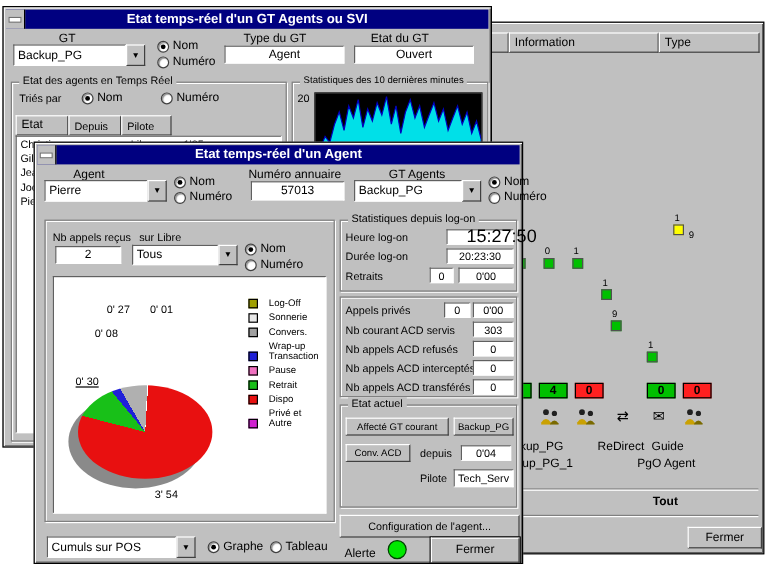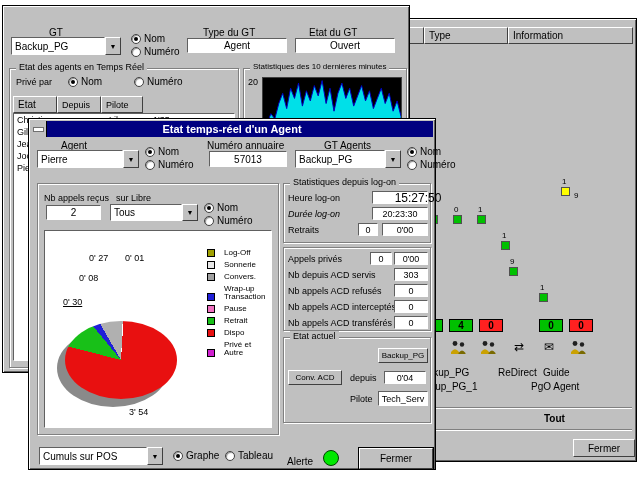--- a/index.html
+++ b/index.html
@@ -70,22 +70,22 @@
   .pie-shadow { border-radius:50%; background:#8a8a8a; }
 </style>
 </head>
 <body>
 
 <div id="screen">
 
   <div class="window" id="back-win" style="left:90px; top:18px; width:547px; height:444px;">
     <div class="hrow" style="left:3px; top:8px; right:3px;">
       <div class="hcell" style="width:330px;"></div>
+      <div class="hcell" style="flex:1;">Information</div>
       <div class="hcell" style="width:84px;">Type</div>
-      <div class="hcell" style="flex:1;">Information</div>
     </div>
 
     <div id="diagram" style="left:0; top:0; right:0; bottom:0;">
         <div class="node-lbl" style="left: 471px; top: 158px;">1</div>
         <div class="node-box" style="left: 470px; top: 168px; background: rgb(255, 255, 0);"></div>
         <div class="node-lbl" style="left: 483px; top: 172px;">9</div>
         <div class="node-lbl" style="left: 339px; top: 186px;">1</div>
         <div class="node-box" style="left: 338px; top: 196px; background: rgb(0, 192, 0);"></div>
         <div class="node-lbl" style="left: 363px; top: 186px;">0</div>
         <div class="node-box" style="left: 362px; top: 196px; background: rgb(0, 192, 0);"></div>
@@ -146,20 +146,24 @@
     <div class="bw-label" style="left:322px; top:362px;">Backup_PG_1</div>
     <div class="bw-label" style="left:440px; top:362px;">PgO Agent</div>
 
     <div class="groove" style="top:388px;"></div>
     <div class="bw-label" style="left:453px; top:394px;font-weight:bold;">Tout</div>
     <div class="groove" style="top:410px;"></div>
     <div class="btn" style="left:482px; top:420px; width:62px; height:18px;">Fermer</div>
   </div>
 
   <div class="window" id="gt-win" style="left:2px; top:5px; width:408px; height:368px;">
+    <div class="titlebar">
+      <div class="sysbox"></div>
+      <span>Etat temps-réel d'un GT Agents ou SVI</span>
+    </div>
 
     <div class="lbl" style="left:46px; top:21px;">GT</div>
     <div class="combo" style="left:8px; top:31px; width:110px;">
       <div class="combo-txt">Backup_PG</div>
       <div class="combo-btn">▼</div>
     </div>
     <div class="radio-row" style="left:128px; top:27px;">
       <span class="radio on"></span>
       <span>Nom</span>
     </div>
@@ -168,21 +172,21 @@
       <span>Numéro</span>
     </div>
 
     <div class="lbl" style="left:200px; top:21px;">Type du GT</div>
     <div class="inset field" style="left:184px; top:32px; width:100px; height:15px;">Agent</div>
     <div class="lbl" style="left:306px; top:21px;">Etat du GT</div>
     <div class="inset field" style="left:292px; top:32px; width:100px; height:15px;">Ouvert</div>
 
     <div class="groupbox" style="left:6px; top:62px; width:230px; height:300px;">
       <div class="glabel">Etat des agents en Temps Réel</div>
-      <div class="lbl9" style="left:6px; top:8px;">Privé par</div>
+      <div class="lbl9" style="left:6px; top:8px;">Triés par</div>
       <div class="radio-row" style="left:58px; top:7px;">
         <span class="radio on"></span>
         <span>Nom</span>
       </div>
       <div class="radio-row" style="left:124px; top:7px;">
         <span class="radio"></span>
         <span>Numéro</span>
       </div>
       <div class="hrow" style="left:3px; top:27px; width:222px;">
         <div class="hcell" style="width:44px; font-size:10px;">Etat</div>
@@ -283,21 +287,21 @@
       </div>
       <div class="radio-row" style="left:166px; top:31px;">
         <span class="radio"></span>
         <span>Numéro</span>
       </div>
 
       <div class="inset" style="left:6px; top:46px; width:228px; height:198px;">
         <span class="ann" style="left:44px; top:22px;">0' 27</span>
         <span class="ann" style="left:80px; top:22px;">0' 01</span>
         <span class="ann" style="left:34px; top:42px;">0' 08</span>
-        <span class="ann" style="left:18px; top:66px;text-decoration:underline;">0' 30</span>
+        <span class="ann" style="left:18px; top:82px;text-decoration:underline;">0' 30</span>
         <span class="ann" style="left:84px; top:176px;">3' 54</span>
         <div class="pie-shadow" style="position:absolute; left:12px; top:98px; width:112px; height:78px;"></div>
         <div class="pie" id="pie" style="position: absolute; left: 20px; top: 90px; width: 112px; height: 78px; background: conic-gradient(from -30deg, rgb(176, 176, 176) 0deg, rgb(176, 176, 176) 32.4deg, rgb(255, 255, 255) 32.4deg, rgb(255, 255, 255) 33.6deg, rgb(232, 16, 16) 33.6deg, rgb(232, 16, 16) 314.4deg, rgb(24, 192, 24) 314.4deg, rgb(24, 192, 24) 350.4deg, rgb(32, 32, 216) 350.4deg, rgb(32, 32, 216) 360deg);"></div>
         <div class="legend" id="legend" style="position:absolute; left:162px; top:18px; width:62px;">
             <div class="legend-item">
               <span class="lg-sq" style="background: rgb(160, 160, 0);"></span>
               <span>Log-Off</span>
             </div>
             <div class="legend-item">
               <span class="lg-sq" style="background: rgb(232, 232, 232);"></span>
@@ -340,51 +344,53 @@
       <span>Graphe</span>
     </div>
     <div class="radio-row" style="left:196px; top:331px;">
       <span class="radio"></span>
       <span>Tableau</span>
     </div>
 
     <div class="groupbox" style="left:254px; top:64px; width:148px; height:60px;">
       <div class="glabel">Statistiques depuis log-on</div>
       <div class="lbl9" style="left:4px; top:9px;">Heure log-on</div>
-      <div class="inset field" style="left:88px; top:7px; width:56px; height:13px; font-size:12px;padding-left:36px;">15:27:50</div>
-      <div class="lbl9" style="left:4px; top:25px;font-style:italic;">Durée log-on</div>
+      <div class="inset field" style="left:88px; top:7px; width:56px; height:13px; font-size:15px;padding-left:36px;">15:27:50</div>
+      <div class="lbl9" style="left:4px; top:25px;">Durée log-on</div>
       <div class="inset field" style="left:88px; top:23px; width:56px; height:13px; font-size:9px;">20:23:30</div>
       <div class="lbl9" style="left:4px; top:41px;">Retraits</div>
       <div class="inset field" style="left:74px; top:39px; width:20px; height:13px; font-size:9px;">0</div>
       <div class="inset field" style="left:98px; top:39px; width:46px; height:13px; font-size:9px;">0'00</div>
     </div>
 
     <div class="groupbox" style="left:254px; top:128px; width:148px; height:84px;">
       <div class="lbl9" style="left:4px; top:6px;">Appels privés</div>
       <div class="inset field" style="left:86px; top:4px; width:22px; height:13px; font-size:9px;">0</div>
       <div class="inset field" style="left:110px; top:4px; width:34px; height:13px; font-size:9px;">0'00</div>
-      <div class="lbl9" style="left:4px; top:22px;">Nb depuis ACD servis</div>
+      <div class="lbl9" style="left:4px; top:22px;">Nb courant ACD servis</div>
       <div class="inset field" style="left:110px; top:20px; width:34px; height:13px; font-size:9px;">303</div>
       <div class="lbl9" style="left:4px; top:38px;">Nb appels ACD refusés</div>
       <div class="inset field" style="left:110px; top:36px; width:34px; height:13px; font-size:9px;">0</div>
       <div class="lbl9" style="left:4px; top:54px;">Nb appels ACD interceptés</div>
       <div class="inset field" style="left:110px; top:52px; width:34px; height:13px; font-size:9px;">0</div>
       <div class="lbl9" style="left:4px; top:70px;">Nb appels ACD transférés</div>
       <div class="inset field" style="left:110px; top:68px; width:34px; height:13px; font-size:9px;">0</div>
     </div>
 
     <div class="groupbox" style="left:254px; top:218px; width:148px; height:86px;">
       <div class="glabel">Etat actuel</div>
+      <div class="btn" style="left:4px; top:10px; width:86px; height:15px; font-size:8px;">Affecté GT courant</div>
       <div class="btn" style="left:94px; top:10px; width:50px; height:15px; font-size:8px;">Backup_PG</div>
       <div class="btn" style="left:4px; top:32px; width:54px; height:15px; font-size:8px;">Conv. ACD</div>
       <div class="lbl9" style="left:66px; top:35px;">depuis</div>
       <div class="inset field" style="left:100px; top:33px; width:42px; height:13px; font-size:9px;">0'04</div>
       <div class="lbl9" style="left:66px; top:56px;">Pilote</div>
       <div class="inset field" style="left:94px; top:53px; width:50px; height:15px; font-size:9px;">Tech_Serv</div>
     </div>
 
+    <div class="btn" style="left:254px; top:310px; width:150px; height:19px; font-size:9px;">Configuration de l'agent...</div>
 
     <div class="lbl" style="left:258px; top:337px;">Alerte</div>
     <div class="alert-dot" style="left:294px; top:331px;"></div>
     <div class="btn default" style="left:330px; top:329px; width:74px; height:21px;">Fermer</div>
   </div>
 
 </div>
 
 </body></html>

